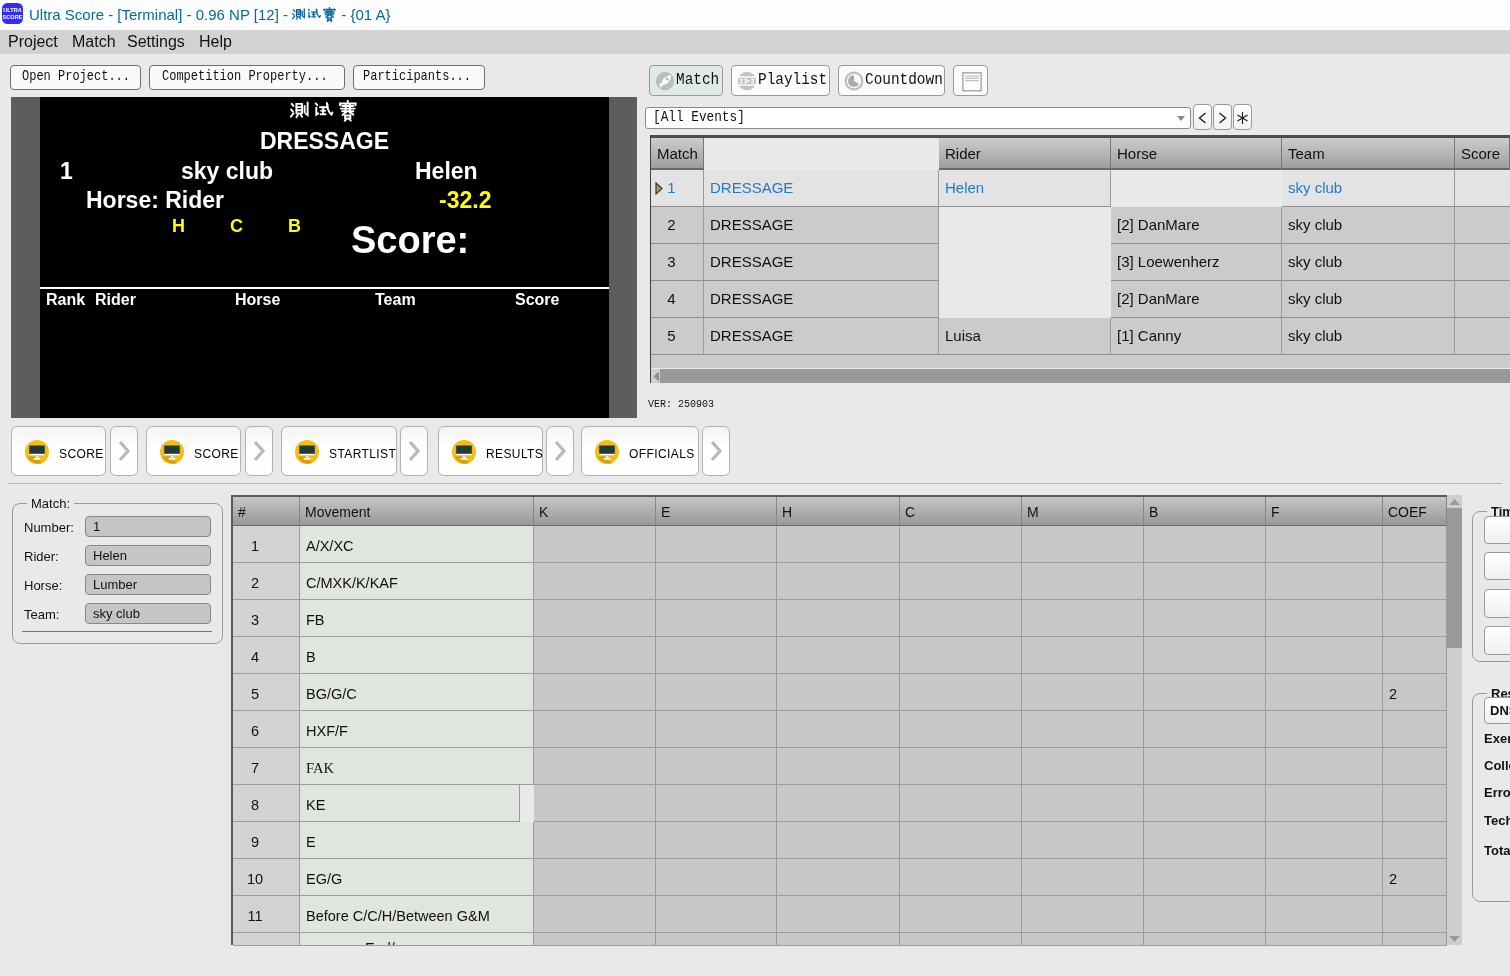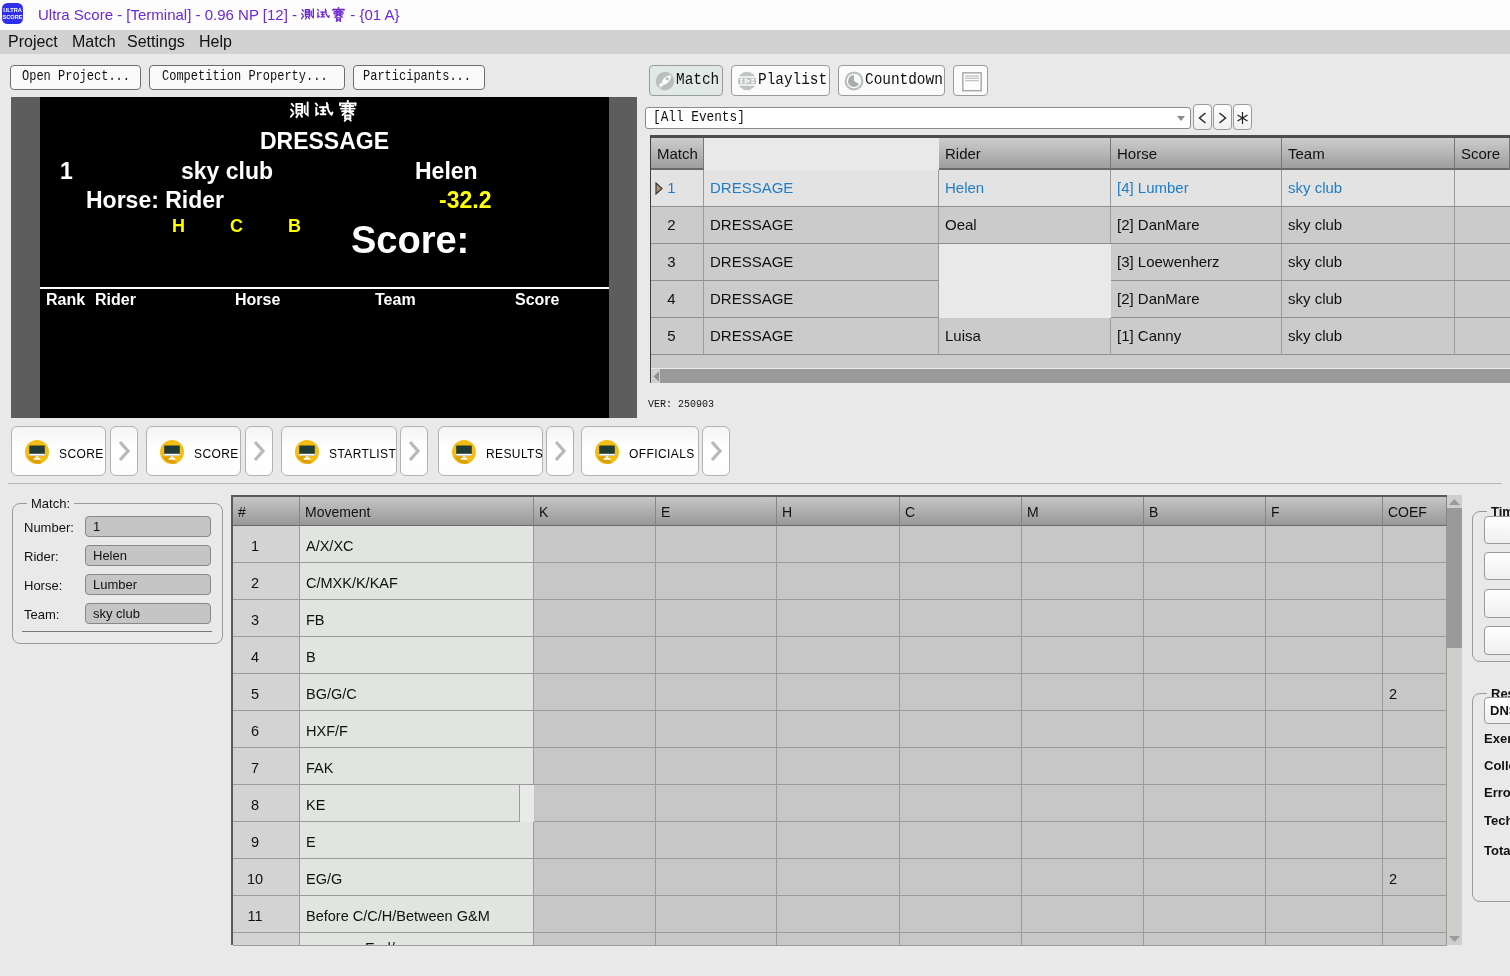--- a/index.html
+++ b/index.html
@@ -2,21 +2,21 @@
 <html><head>
 <meta charset="utf-8">
 <style>
 * { margin:0; padding:0; box-sizing:border-box; }
 html,body { width:1510px; height:976px; overflow:hidden; }
 body { font-family:"Liberation Sans", sans-serif; background:#e9e9e9; position:relative; }
 .abs { position:absolute; }
 
 #titlebar { left:0; top:0; width:1510px; height:30px; background:#fdfdfd; }
 #appicon { left:2px; top:3px; width:21px; height:21px; }
-#titletext { left:38px; top:6px; font-size:15px; color:#6d28d9; white-space:nowrap; }
+#titletext { left:29px; top:6px; font-size:15px; color:#0369a1; white-space:nowrap; }
 
 #menubar { left:0; top:30px; width:1510px; height:24px; background:#d2d2d2; color:#111; font-size:16px; }
 #menubar span { position:absolute; top:3px; }
 
 .tbtn { position:absolute; background:#fafafa; border:1px solid #6e6e6e; border-radius:4px; font-family:"Liberation Mono",monospace; font-size:15px; color:#111; line-height:22px; white-space:nowrap; }
 .tbtn span { display:inline-block; transform:scaleX(0.8); transform-origin:0 0; }
 
 #dispwrap { left:11px; top:97px; width:626px; height:321px; background:#5d5d5d; }
 #disp { position:absolute; left:29px; top:0; width:569px; height:321px; background:#000; color:#fff; }
 #disp .t { position:absolute; white-space:nowrap; }
@@ -264,26 +264,24 @@
 <div class="abs" id="mtable">
     <div style="position:absolute;left:0;top:0;width:859px;height:3px;background:#4c4c4c;"></div>
     <div class="mhdr" style="left:0px;width:53px;">Match</div>
     <div class="mhdr" style="left:288px;width:172px;">Rider</div>
     <div class="mhdr" style="left:460px;width:171px;">Horse</div>
     <div class="mhdr" style="left:631px;width:173px;">Team</div>
     <div class="mhdr" style="left:804px;width:55px;">Score</div>
     <div class="mrow sel" style="left:0;top:35px;width:53px;text-align:center;padding-left:0;padding-right:11px;">1</div>
     <div class="mrow sel" style="left:53px;top:35px;width:235px;">DRESSAGE</div>
     <div class="mrow sel" style="left:288px;top:35px;width:172px;">Helen</div>
-    <div class="mrow sel" style="left:460px;top:35px;width:171px;">[4] Lumber</div>
     <div class="mrow sel" style="left:631px;top:35px;width:173px;">sky club</div>
     <div class="mrow sel" style="left:804px;top:35px;width:55px;border-right:none;"></div>
     <div class="mrow" style="left:0;top:72px;width:53px;text-align:center;padding-left:0;padding-right:11px;">2</div>
     <div class="mrow" style="left:53px;top:72px;width:235px;">DRESSAGE</div>
-    <div class="mrow" style="left:288px;top:72px;width:172px;">Oeal</div>
     <div class="mrow" style="left:460px;top:72px;width:171px;">[2] DanMare</div>
     <div class="mrow" style="left:631px;top:72px;width:173px;">sky club</div>
     <div class="mrow" style="left:804px;top:72px;width:55px;border-right:none;"></div>
     <div class="mrow" style="left:0;top:109px;width:53px;text-align:center;padding-left:0;padding-right:11px;">3</div>
     <div class="mrow" style="left:53px;top:109px;width:235px;">DRESSAGE</div>
     <div class="mrow" style="left:460px;top:109px;width:171px;">[3] Loewenherz</div>
     <div class="mrow" style="left:631px;top:109px;width:173px;">sky club</div>
     <div class="mrow" style="left:804px;top:109px;width:55px;border-right:none;"></div>
     <div class="mrow" style="left:0;top:146px;width:53px;text-align:center;padding-left:0;padding-right:11px;">4</div>
     <div class="mrow" style="left:53px;top:146px;width:235px;">DRESSAGE</div>
@@ -468,21 +466,21 @@
     <div class="bc bm" style="left:67px;top:216px;width:234px;height:37px;">HXF/F</div>
     <div class="bc" style="left:301px;top:216px;width:122px;height:37px;padding-left:6px;"></div>
     <div class="bc" style="left:423px;top:216px;width:121px;height:37px;padding-left:6px;"></div>
     <div class="bc" style="left:544px;top:216px;width:123px;height:37px;padding-left:6px;"></div>
     <div class="bc" style="left:667px;top:216px;width:122px;height:37px;padding-left:6px;"></div>
     <div class="bc" style="left:789px;top:216px;width:122px;height:37px;padding-left:6px;"></div>
     <div class="bc" style="left:911px;top:216px;width:122px;height:37px;padding-left:6px;"></div>
     <div class="bc" style="left:1033px;top:216px;width:117px;height:37px;padding-left:6px;"></div>
     <div class="bc" style="left:1150px;top:216px;width:64px;height:37px;padding-left:6px;"></div>
     <div class="bc bn" style="left:0;top:253px;width:67px;height:37px;">7</div>
-    <div class="bc bm" style="left:67px;top:253px;width:234px;height:37px;">FAK</div>
+    <div class="bc bm" style="left:67px;top:253px;width:234px;height:37px;font-family:Liberation Serif, serif;">FAK</div>
     <div class="bc" style="left:301px;top:253px;width:122px;height:37px;padding-left:6px;"></div>
     <div class="bc" style="left:423px;top:253px;width:121px;height:37px;padding-left:6px;"></div>
     <div class="bc" style="left:544px;top:253px;width:123px;height:37px;padding-left:6px;"></div>
     <div class="bc" style="left:667px;top:253px;width:122px;height:37px;padding-left:6px;"></div>
     <div class="bc" style="left:789px;top:253px;width:122px;height:37px;padding-left:6px;"></div>
     <div class="bc" style="left:911px;top:253px;width:122px;height:37px;padding-left:6px;"></div>
     <div class="bc" style="left:1033px;top:253px;width:117px;height:37px;padding-left:6px;"></div>
     <div class="bc" style="left:1150px;top:253px;width:64px;height:37px;padding-left:6px;"></div>
     <div class="bc bn" style="left:0;top:290px;width:67px;height:37px;">8</div>
     <div class="bc bm" style="left:67px;top:290px;width:220px;height:37px;">KE</div>

